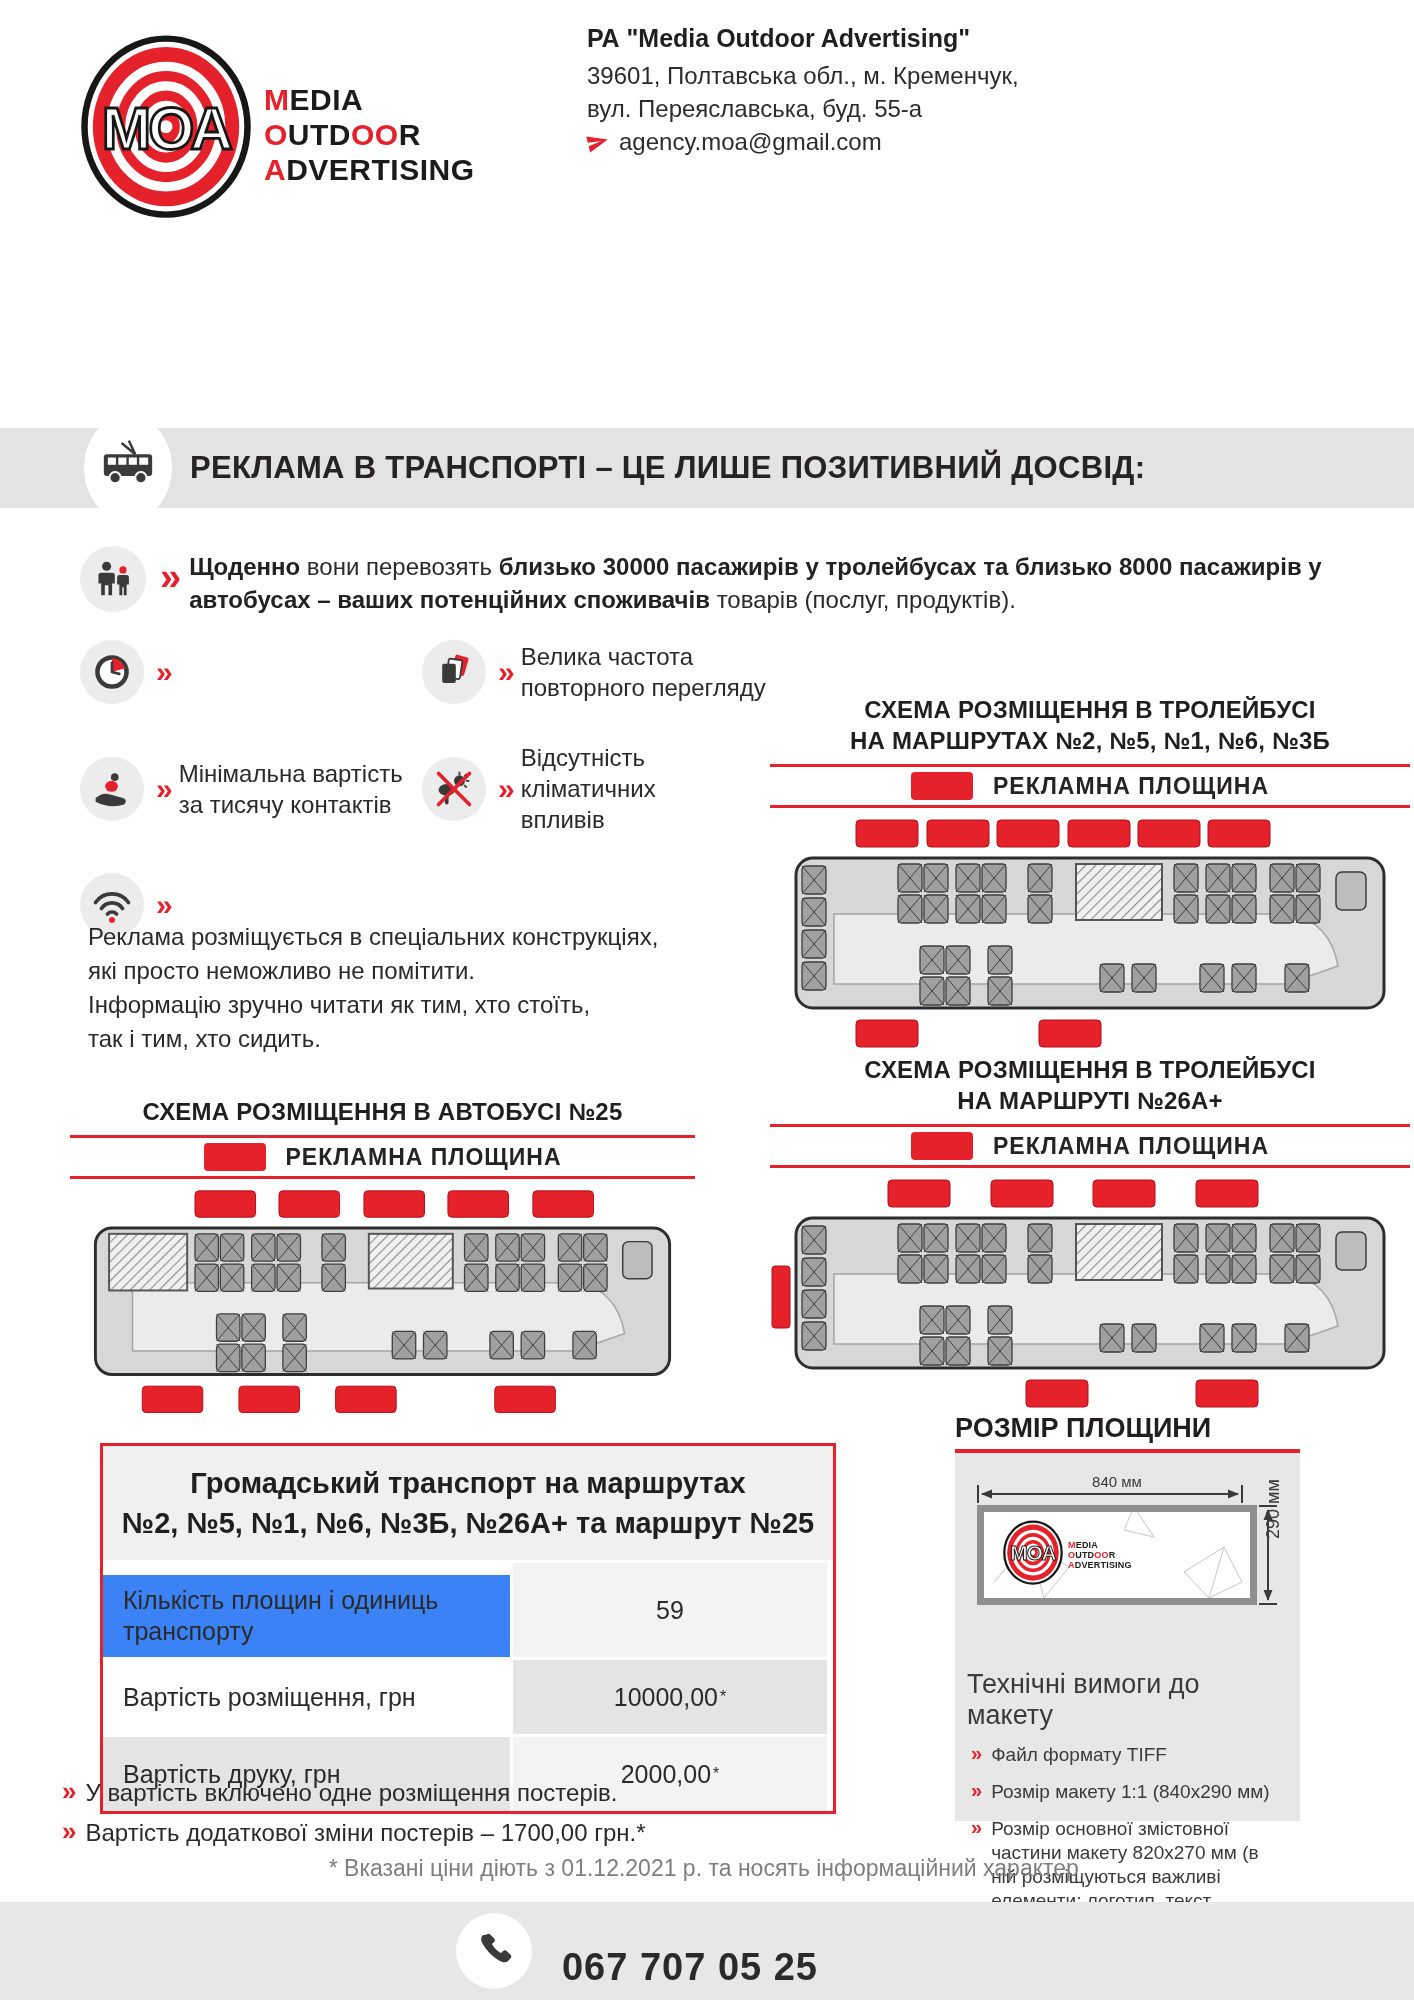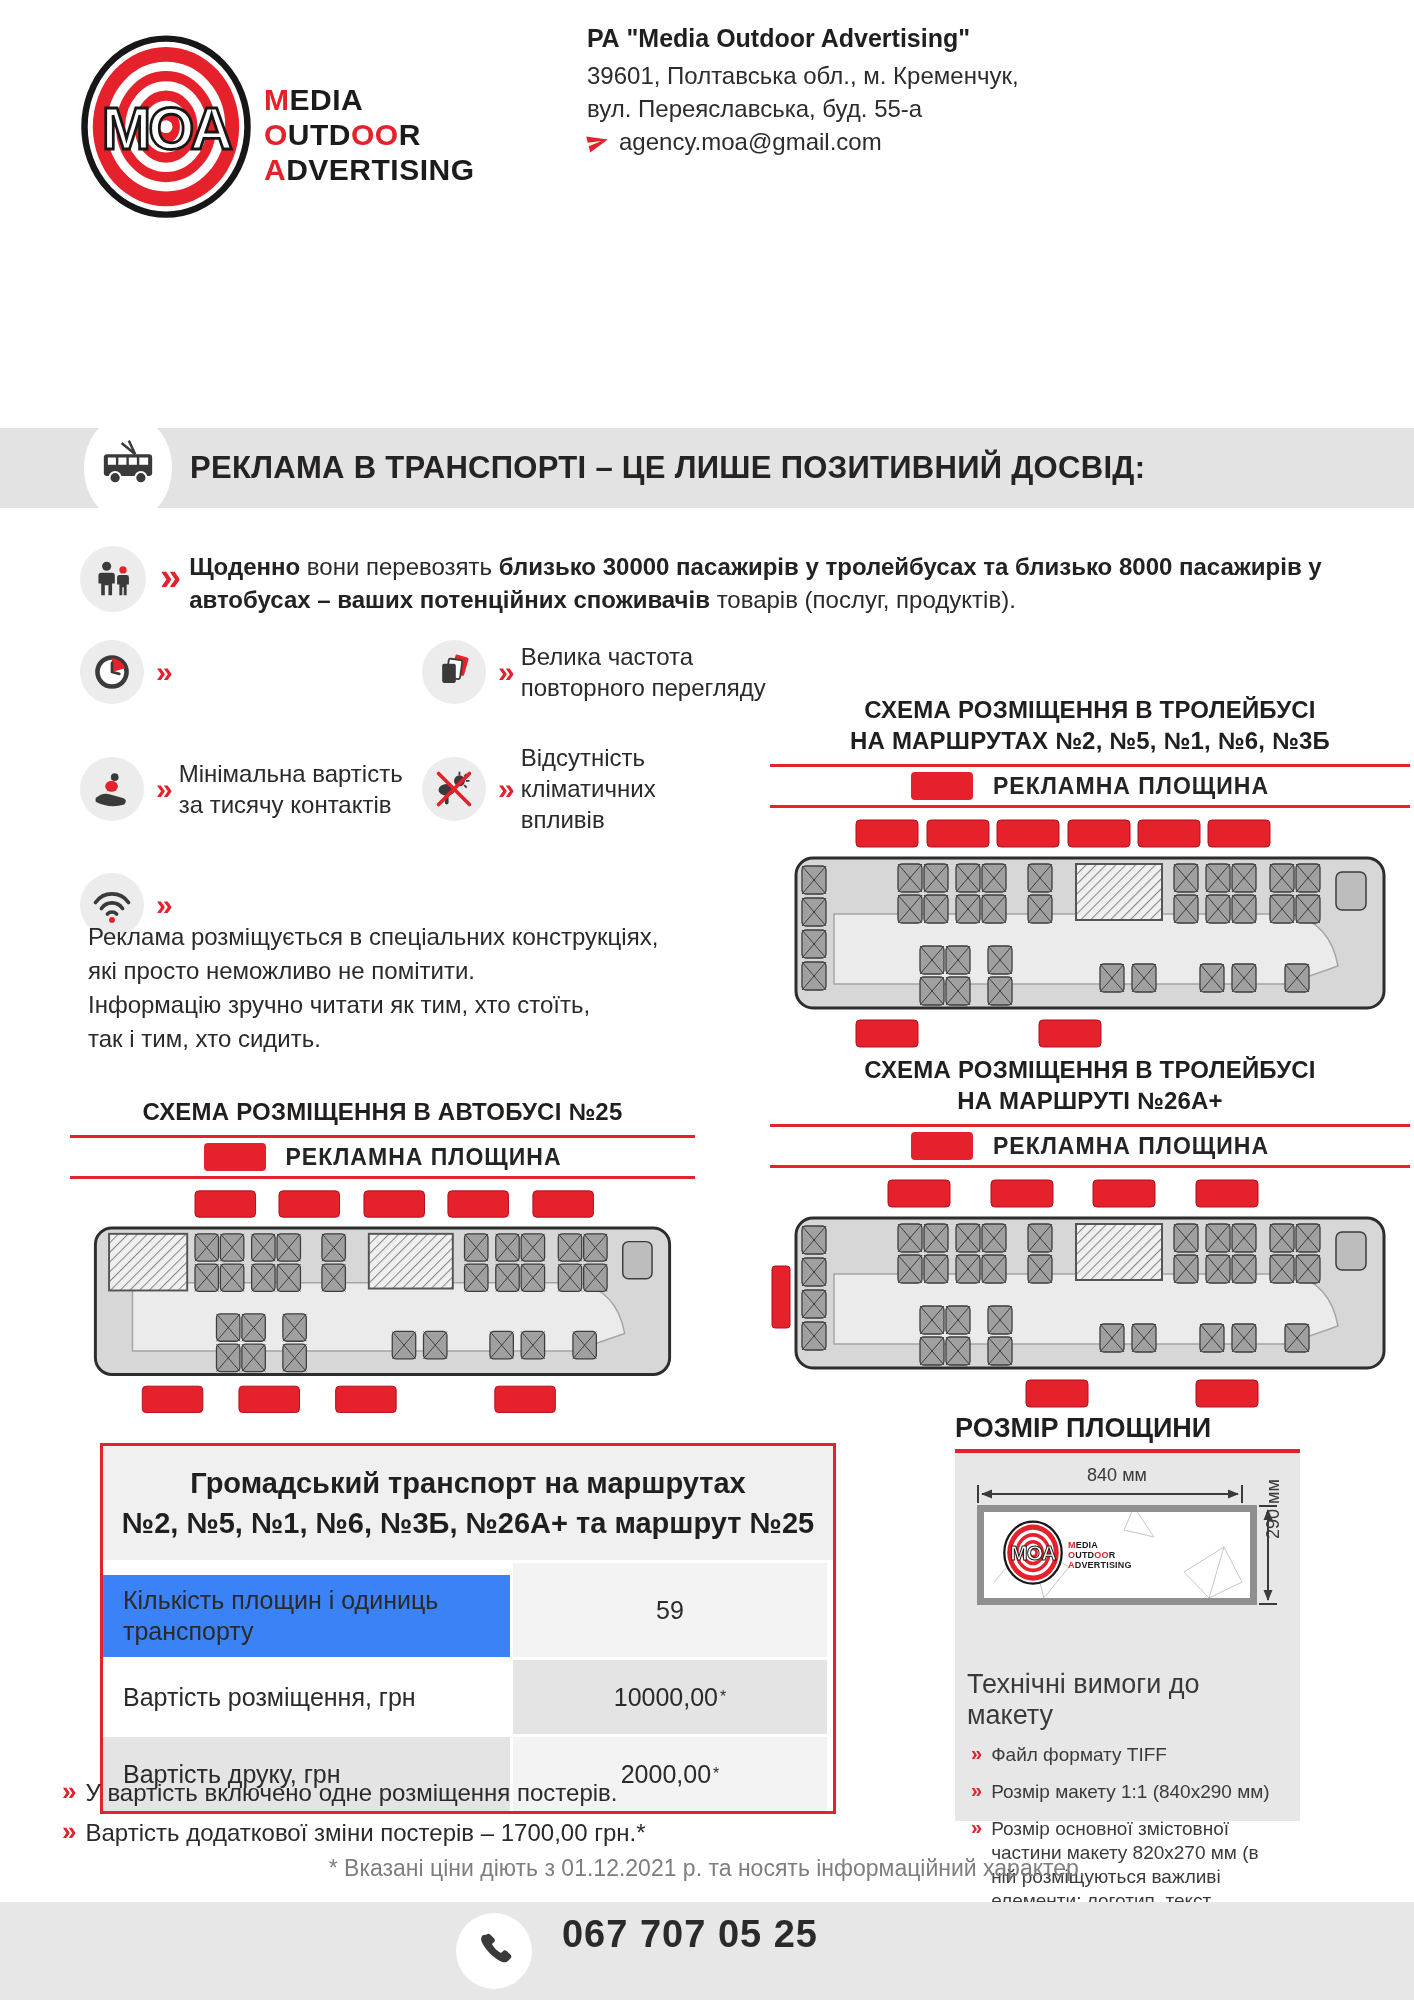--- a/index.html
+++ b/index.html
@@ -65,21 +65,21 @@
   .pt-label{padding:10px 20px;display:flex;align-items:center;font-size:25px;line-height:31px;color:#2a2a2a;}
   .pt-value{display:flex;align-items:center;justify-content:center;font-size:25px;color:#2a2a2a;}
   .pt-value sup{font-size:16px;margin-left:2px;}
 
   
   .size-title{position:absolute;left:955px;top:1413px;width:345px;
               font-weight:800;font-size:27px;color:#211e1e;}
   .size-rule{position:absolute;left:955px;top:1449px;width:345px;height:4px;background:#e5212b;}
   .size-panel{position:absolute;left:955px;top:1453px;width:345px;height:368px;background:#e7e7e7;}
   .dim-figure{position:relative;height:196px;margin:6px 12px 0;}
-  .dim-w{position:absolute;left:0;top:6px;width:300px;text-align:center;font-size:18px;color:#3a3a3a;}
+  .dim-w{position:absolute;left:0;top:14px;width:300px;text-align:center;font-size:15px;color:#3a3a3a;}
   .h-arrow{position:absolute;left:10px;top:26px;}
   .size-frame{position:absolute;left:10px;top:46px;width:266px;height:86px;border:7px solid #8f8f8f;background:#fff;overflow:hidden;}
   .v-arrow{position:absolute;left:292px;top:46px;}
   .dim-h{position:absolute;left:296px;top:80px;font-size:18px;color:#3a3a3a;transform:rotate(-90deg);transform-origin:left top;white-space:nowrap;}
   .mini-logo{position:absolute;left:18px;top:8px;display:flex;align-items:center;}
   .logo-words.mini{font-size:9px;line-height:10px;margin:0 0 0 4px;letter-spacing:.2px;}
   .tech-title{margin:14px 12px 0;font-size:27px;color:#3a3a3a;}
   .req{margin:12px 12px 0 16px;}
   .req-item{display:flex;margin-bottom:13px;}
   .req-item .chev{font-size:20px;margin-right:9px;margin-top:0;}
@@ -88,21 +88,21 @@
   
   .footnotes{position:absolute;left:62px;top:1778px;}
   .footnote{display:flex;align-items:flex-start;margin-bottom:10px;}
   .footnote .chev{font-size:26px;margin-right:9px;}
   .footnote-text{font-size:24px;color:#2a2a2a;line-height:30px;}
   .price-note{position:absolute;left:0;right:0;top:1855px;text-align:center;font-size:23px;color:#7e7e7e;}
 
   
   .footer{position:absolute;left:0;right:0;top:1902px;height:98px;background:#e7e7e7;
           display:flex;align-items:center;justify-content:center;}
-  .footer-inner{display:flex;align-items:flex-start;gap:30px;transform:translateX(-70px);}
+  .footer-inner{display:flex;align-items:flex-end;gap:30px;transform:translateX(-70px);}
   .footer-ellipse{width:76px;height:76px;border-radius:50%;background:#fff;display:flex;align-items:center;justify-content:center;}
   .footer-phone{font-weight:800;font-size:38px;letter-spacing:1px;color:#2a2a2a;}
 </style>
 </head>
 <body>
 
 <div class="page">
 
   <div class="header">
     <div class="logo">

